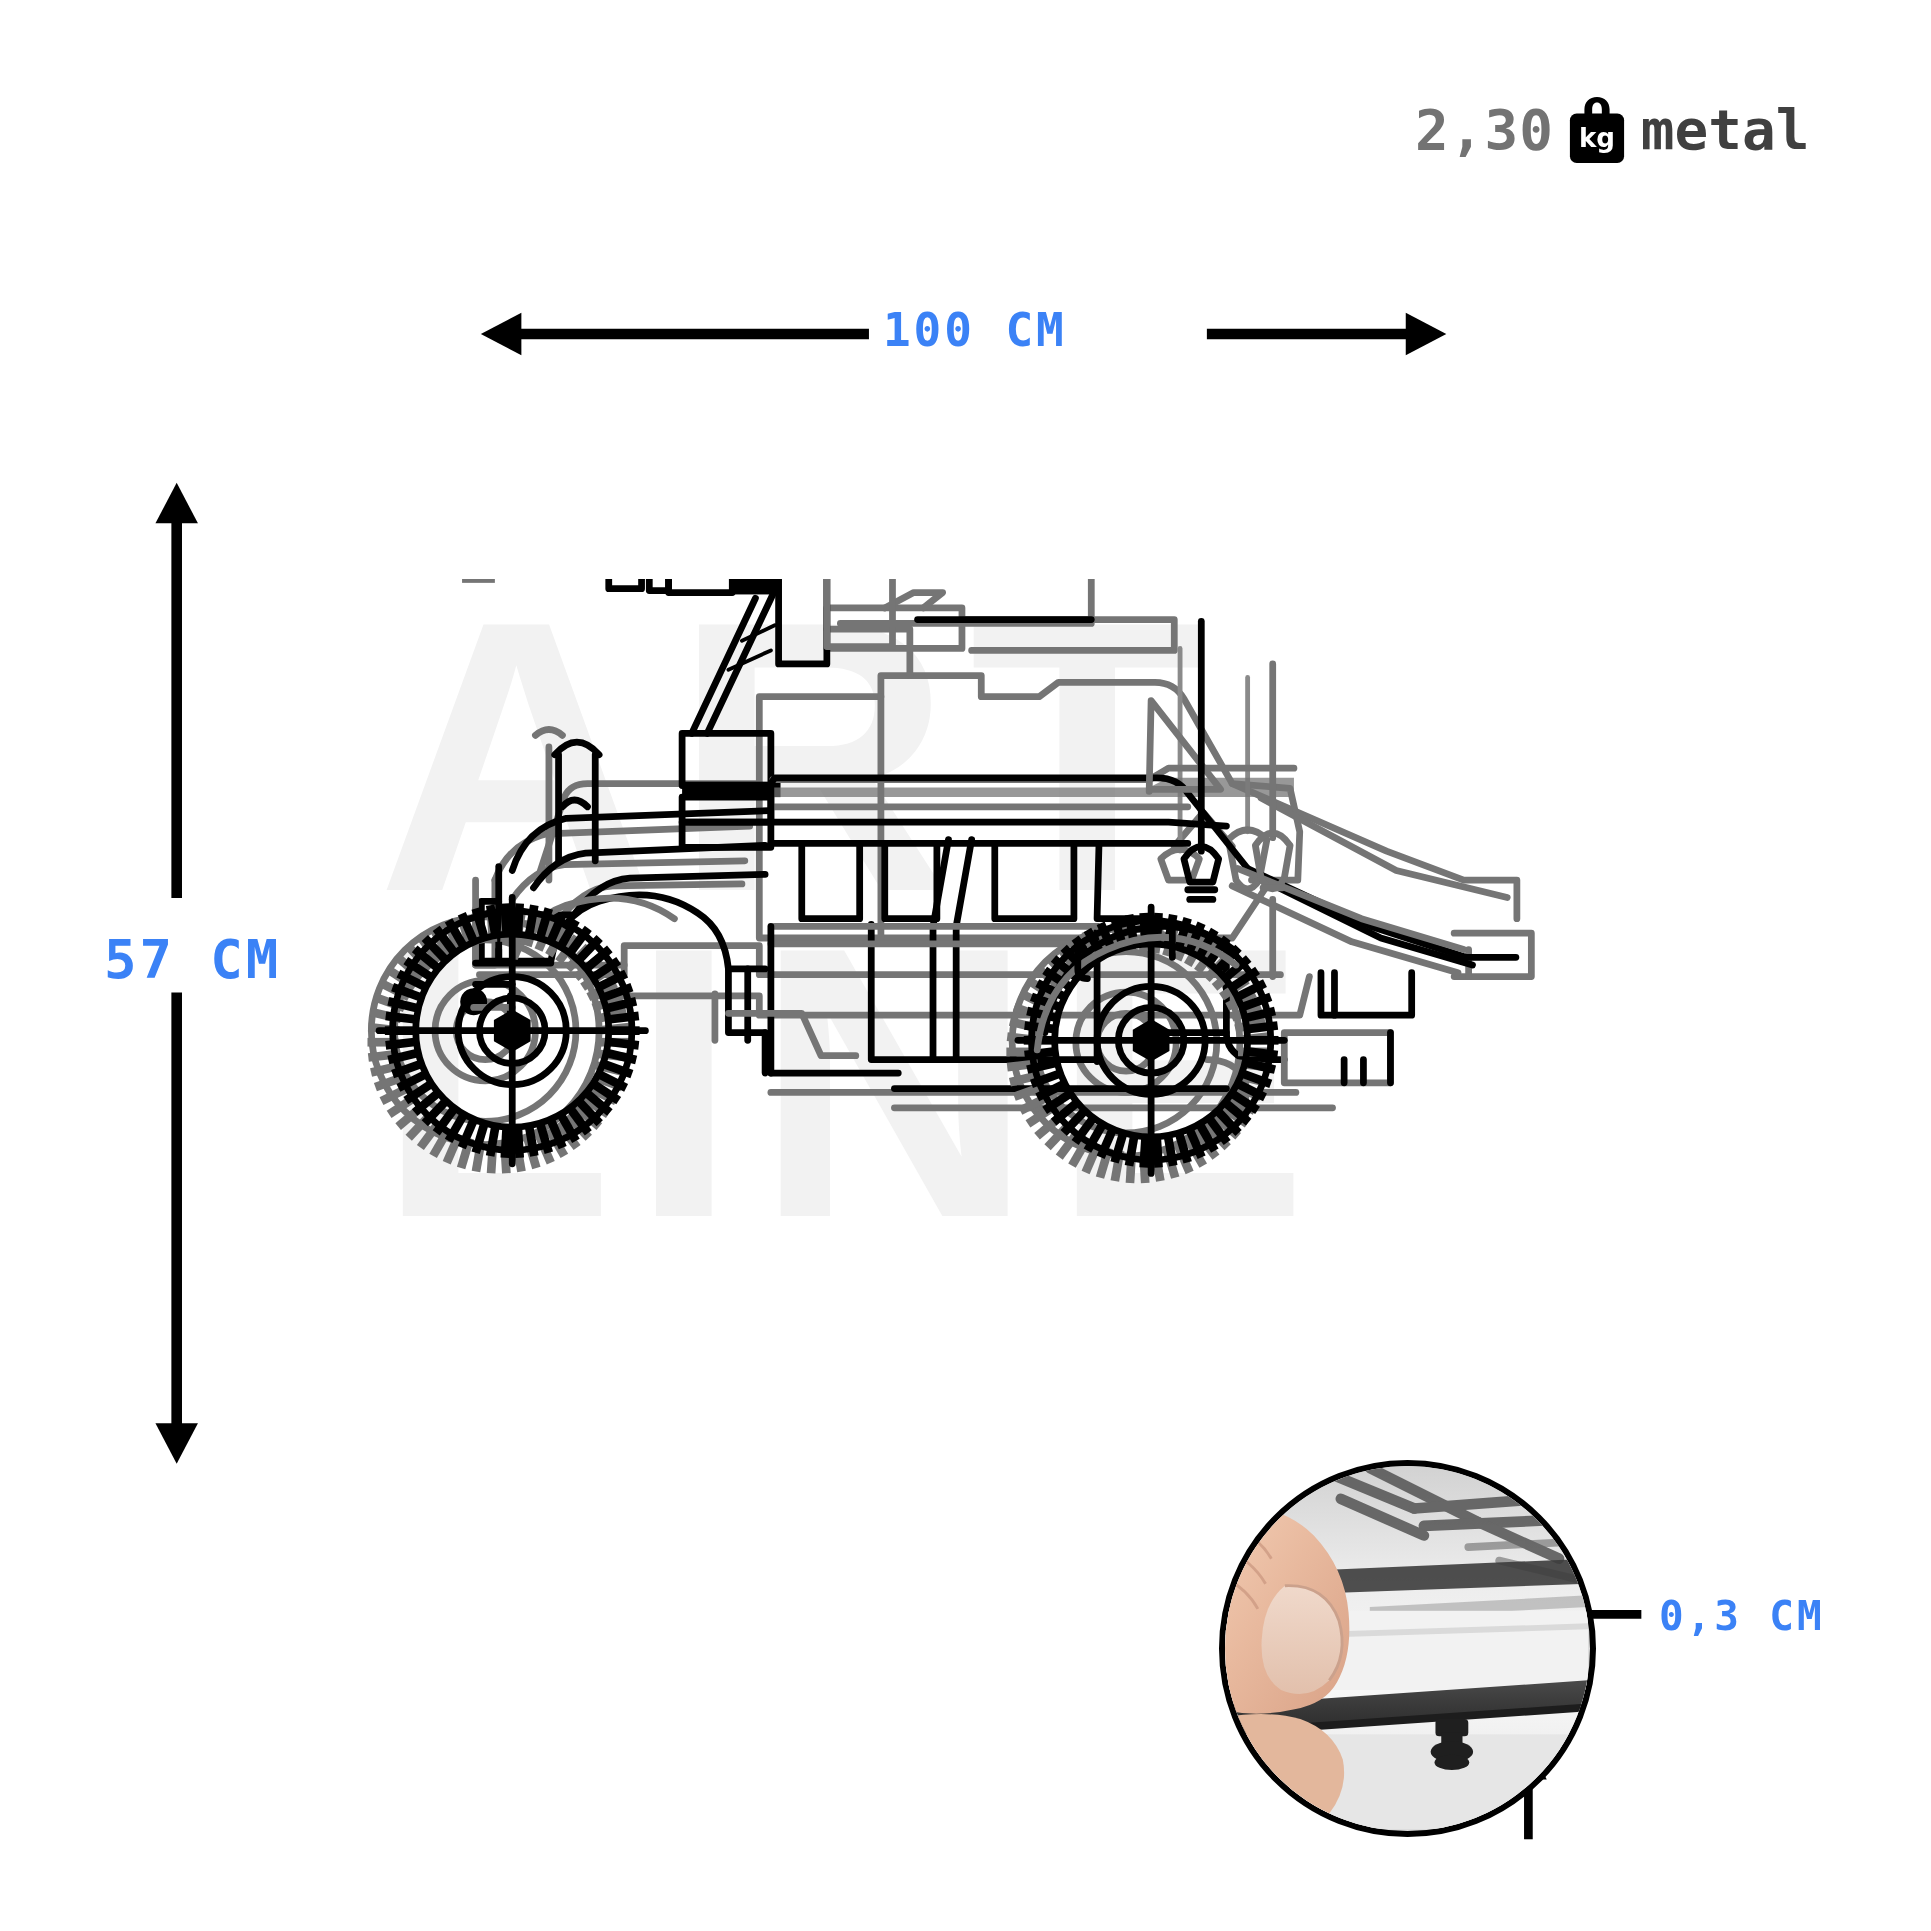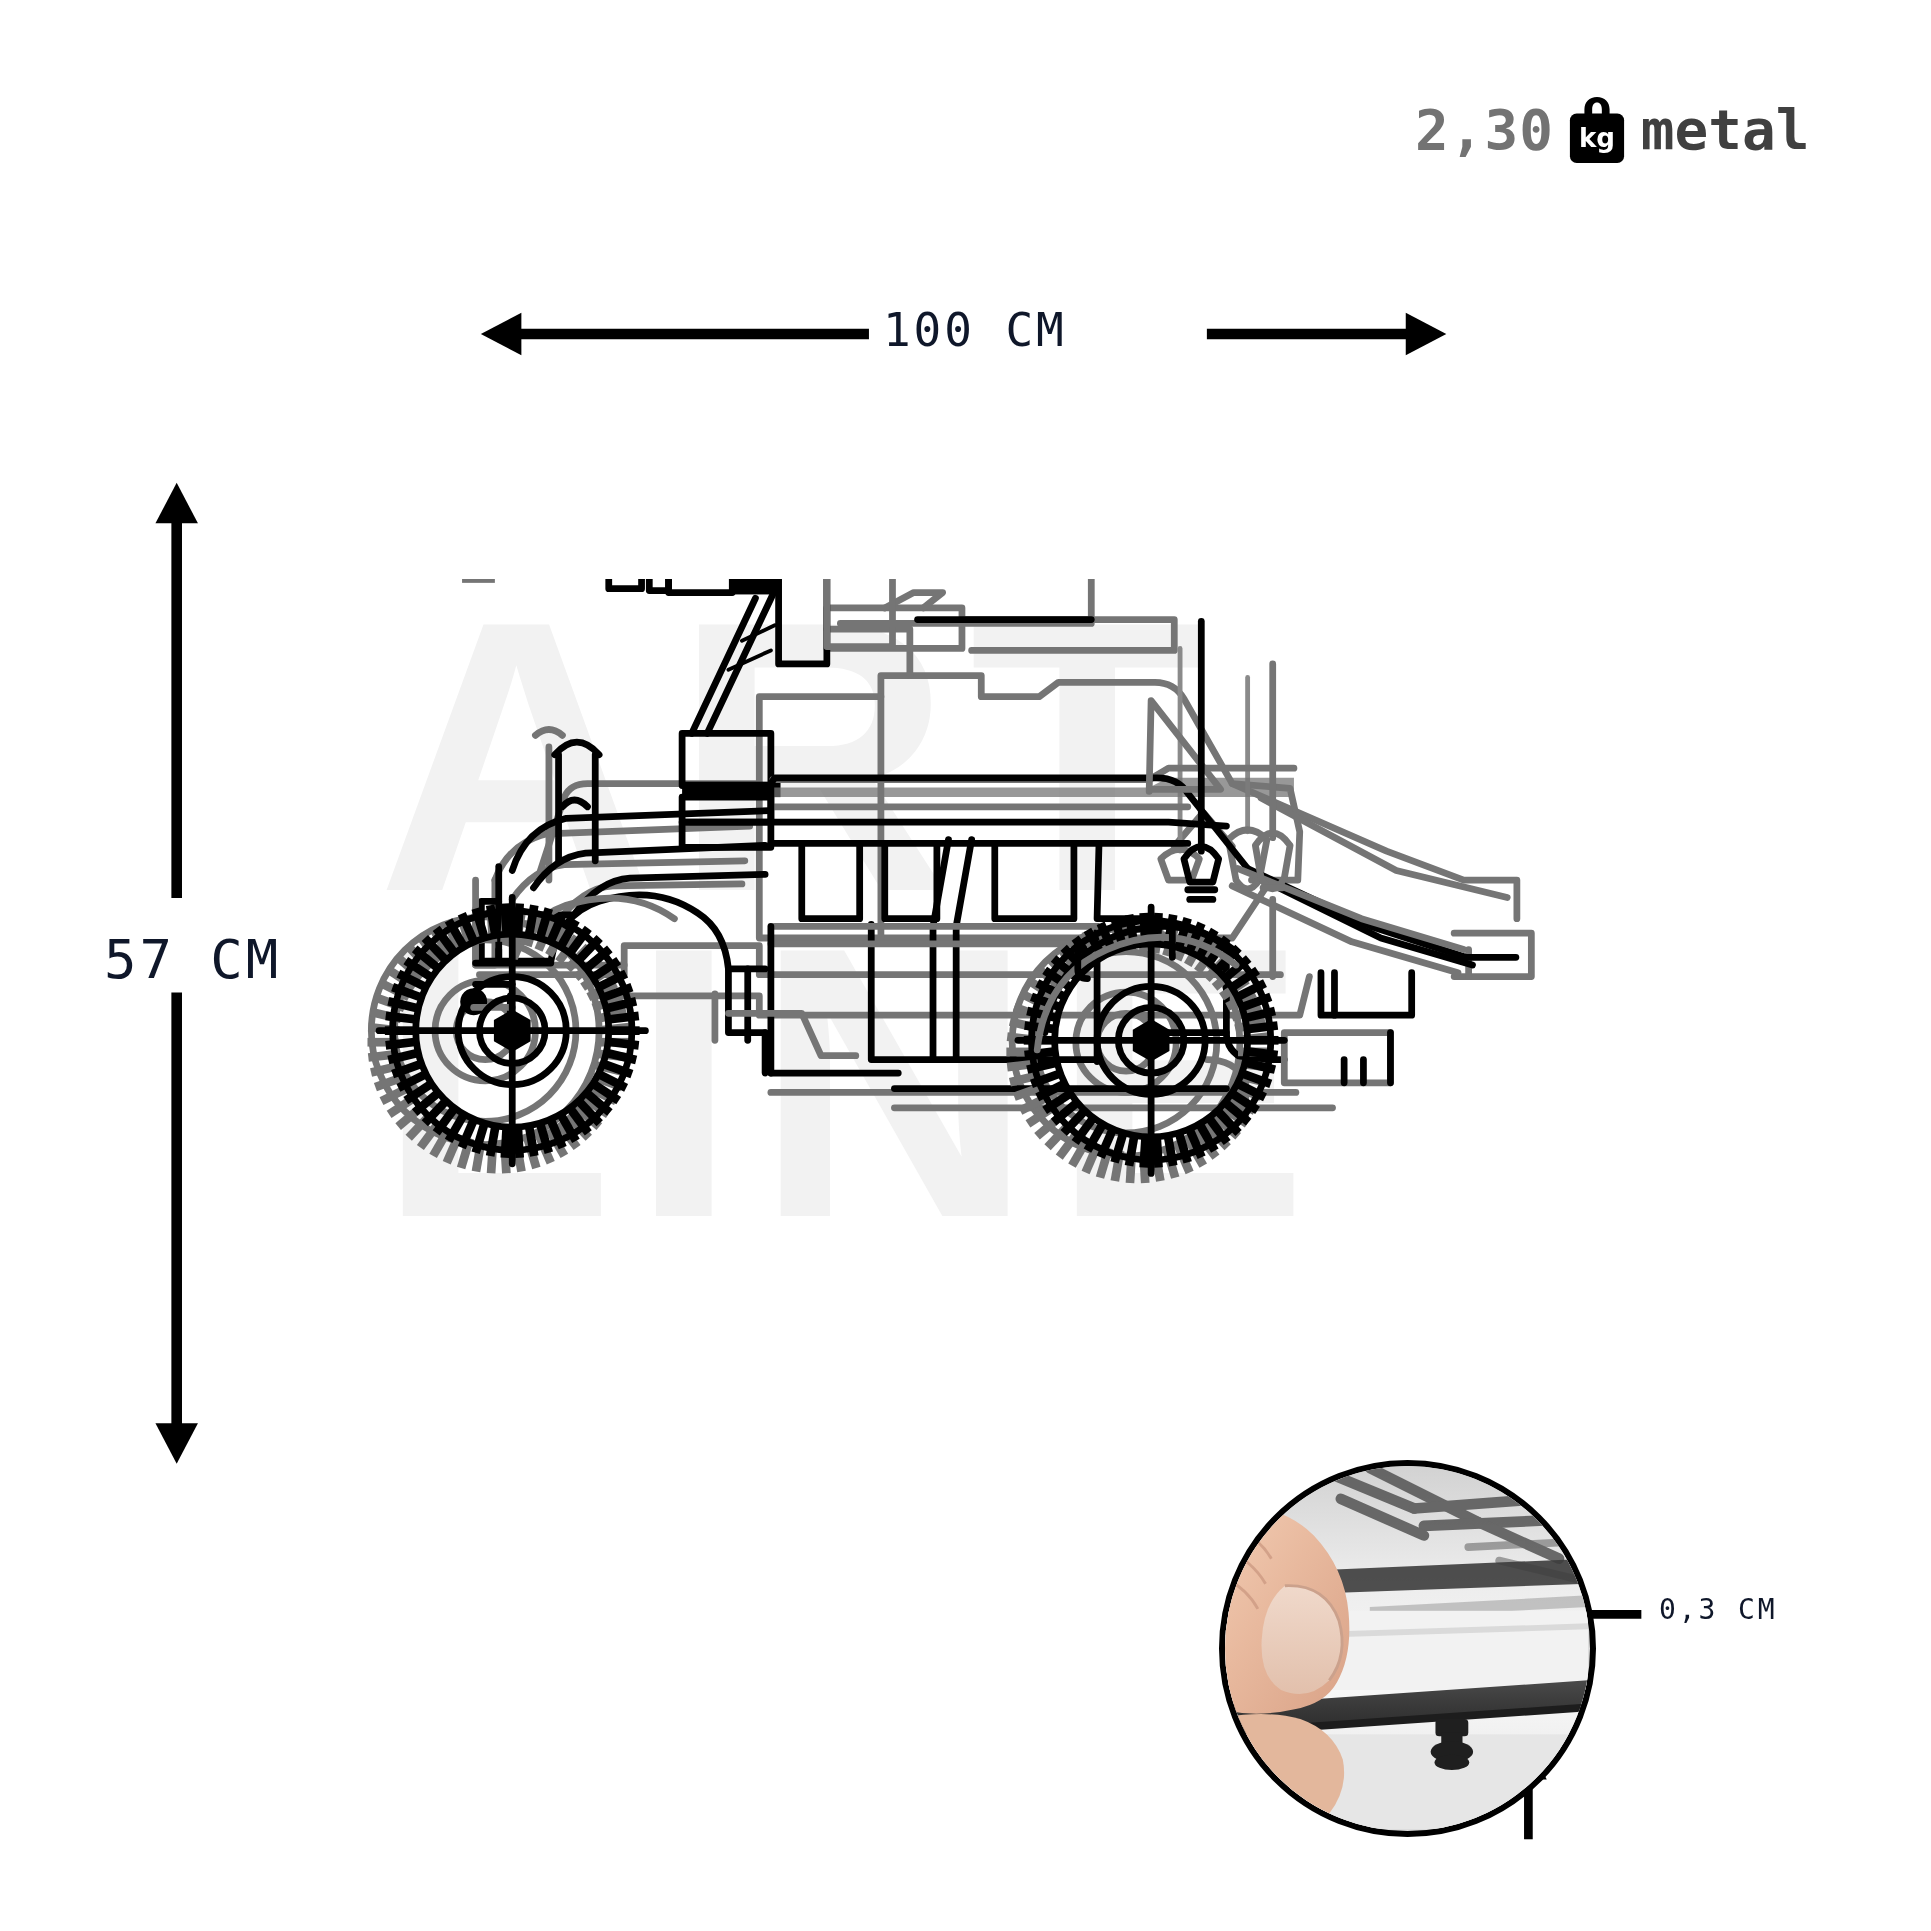--- a/index.html
+++ b/index.html
@@ -44,41 +44,41 @@
     color: #404040;
     letter-spacing: 0px;
     line-height: 1;
   }
   #kg-icon { display:block; }
 
   
   .dim-label {
     position: absolute;
     font-family: "DejaVu Sans Mono", monospace;
-    font-weight: 400;
-    color: #0f172a;
+    font-weight: 700;
+    color: #3b82f6;
     white-space: nowrap;
     line-height: 1;
   }
   #width-label {
     left: 883px;
     top: 307px;
     font-size: 46px;
     letter-spacing: 2.9px;
   }
   #height-label {
     left: 104px;
     top: 933px;
     font-size: 54px;
     letter-spacing: 2.9px;
   }
   #thickness-label {
     left: 1659px;
     top: 1596px;
-    font-size: 28px;
+    font-size: 41px;
     letter-spacing: 2.9px;
   }
 
   svg.overlay {
     position: absolute;
     left: 0;
     top: 0;
     width: 1931px;
     height: 1931px;
     overflow: visible;

